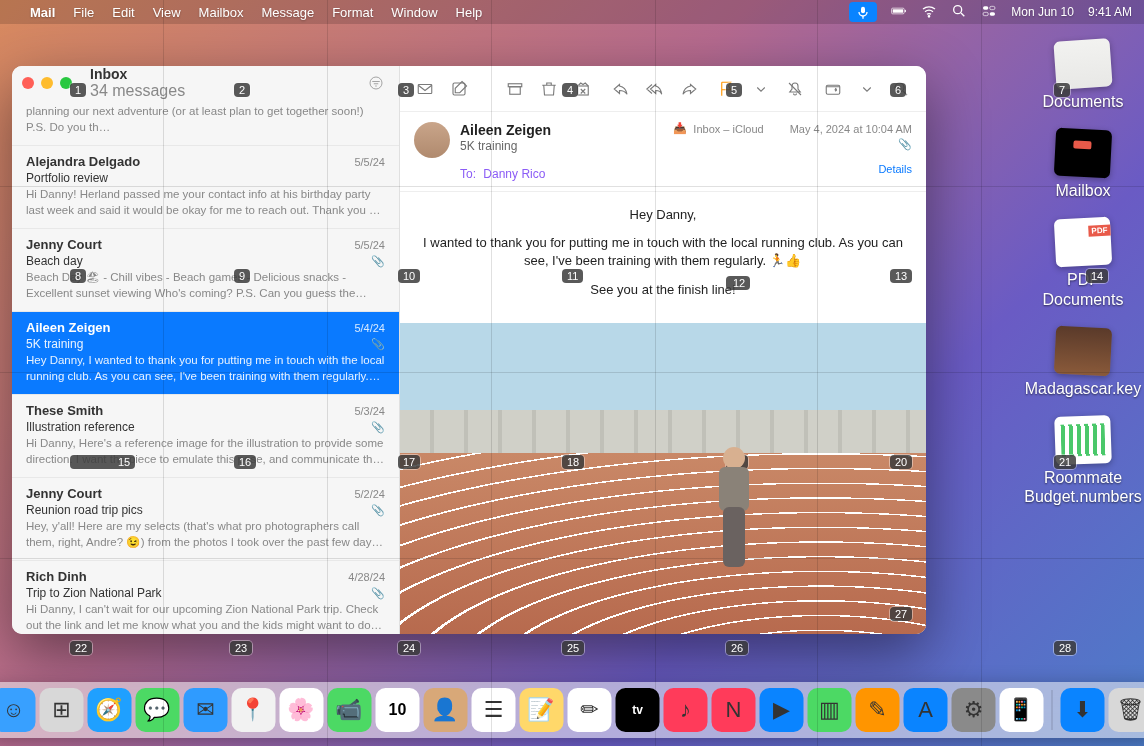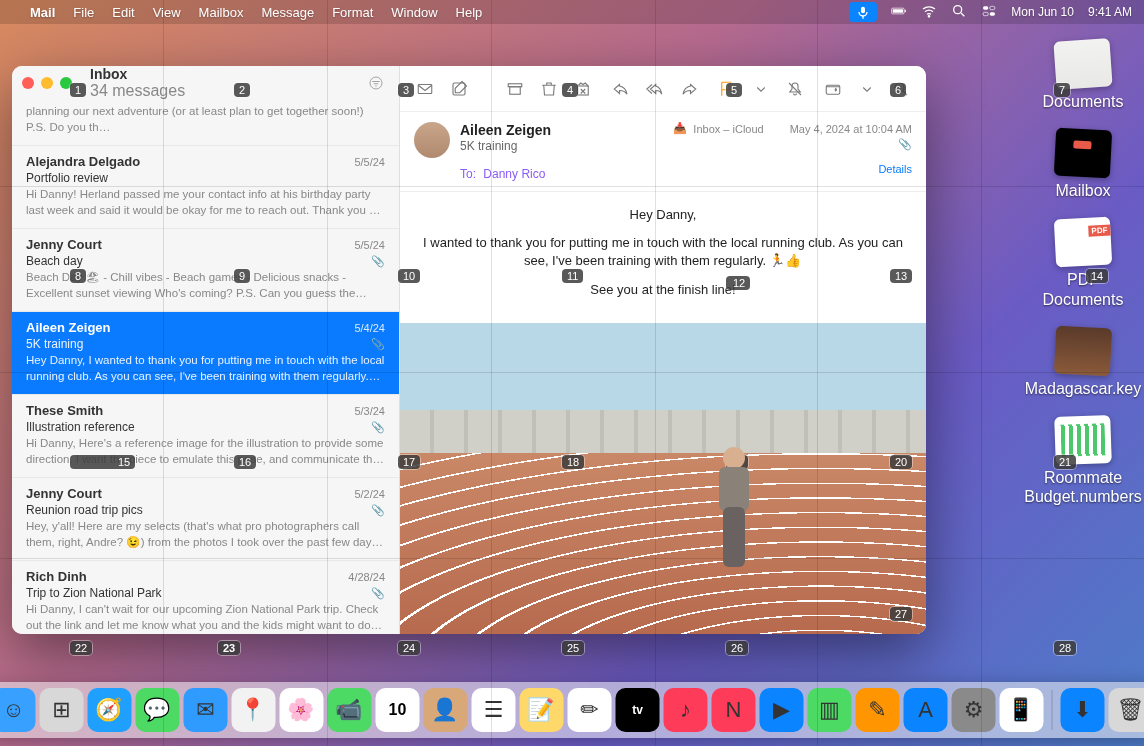--- a/index.html
+++ b/index.html
@@ -510,19 +510,19 @@
     <div class="marker" style="left: 890px; top: 269px;">13</div>
     <div class="marker" style="left: 1086px; top: 269px;">14</div>
     <div class="marker" style="left: 70px; top: 455px; padding-left: 48px;">15</div>
     <div class="marker" style="left: 234px; top: 455px;">16</div>
     <div class="marker" style="left: 398px; top: 455px;">17</div>
     <div class="marker" style="left: 562px; top: 455px;">18</div>
     <div class="marker" style="left: 726px; top: 455px;">19</div>
     <div class="marker" style="left: 890px; top: 455px;">20</div>
     <div class="marker" style="left: 1054px; top: 455px;">21</div>
     <div class="marker" style="left: 70px; top: 641px;">22</div>
-    <div class="marker" style="left: 218px; top: 641px; font-weight: bold;">23</div>
+    <div class="marker" style="left: 230px; top: 641px;">23</div>
     <div class="marker" style="left: 398px; top: 641px;">24</div>
     <div class="marker" style="left: 562px; top: 641px;">25</div>
     <div class="marker" style="left: 726px; top: 641px;">26</div>
     <div class="marker" style="left: 890px; top: 607px;">27</div>
     <div class="marker" style="left: 1054px; top: 641px;">28</div>
   </div>
 
 </body></html>

